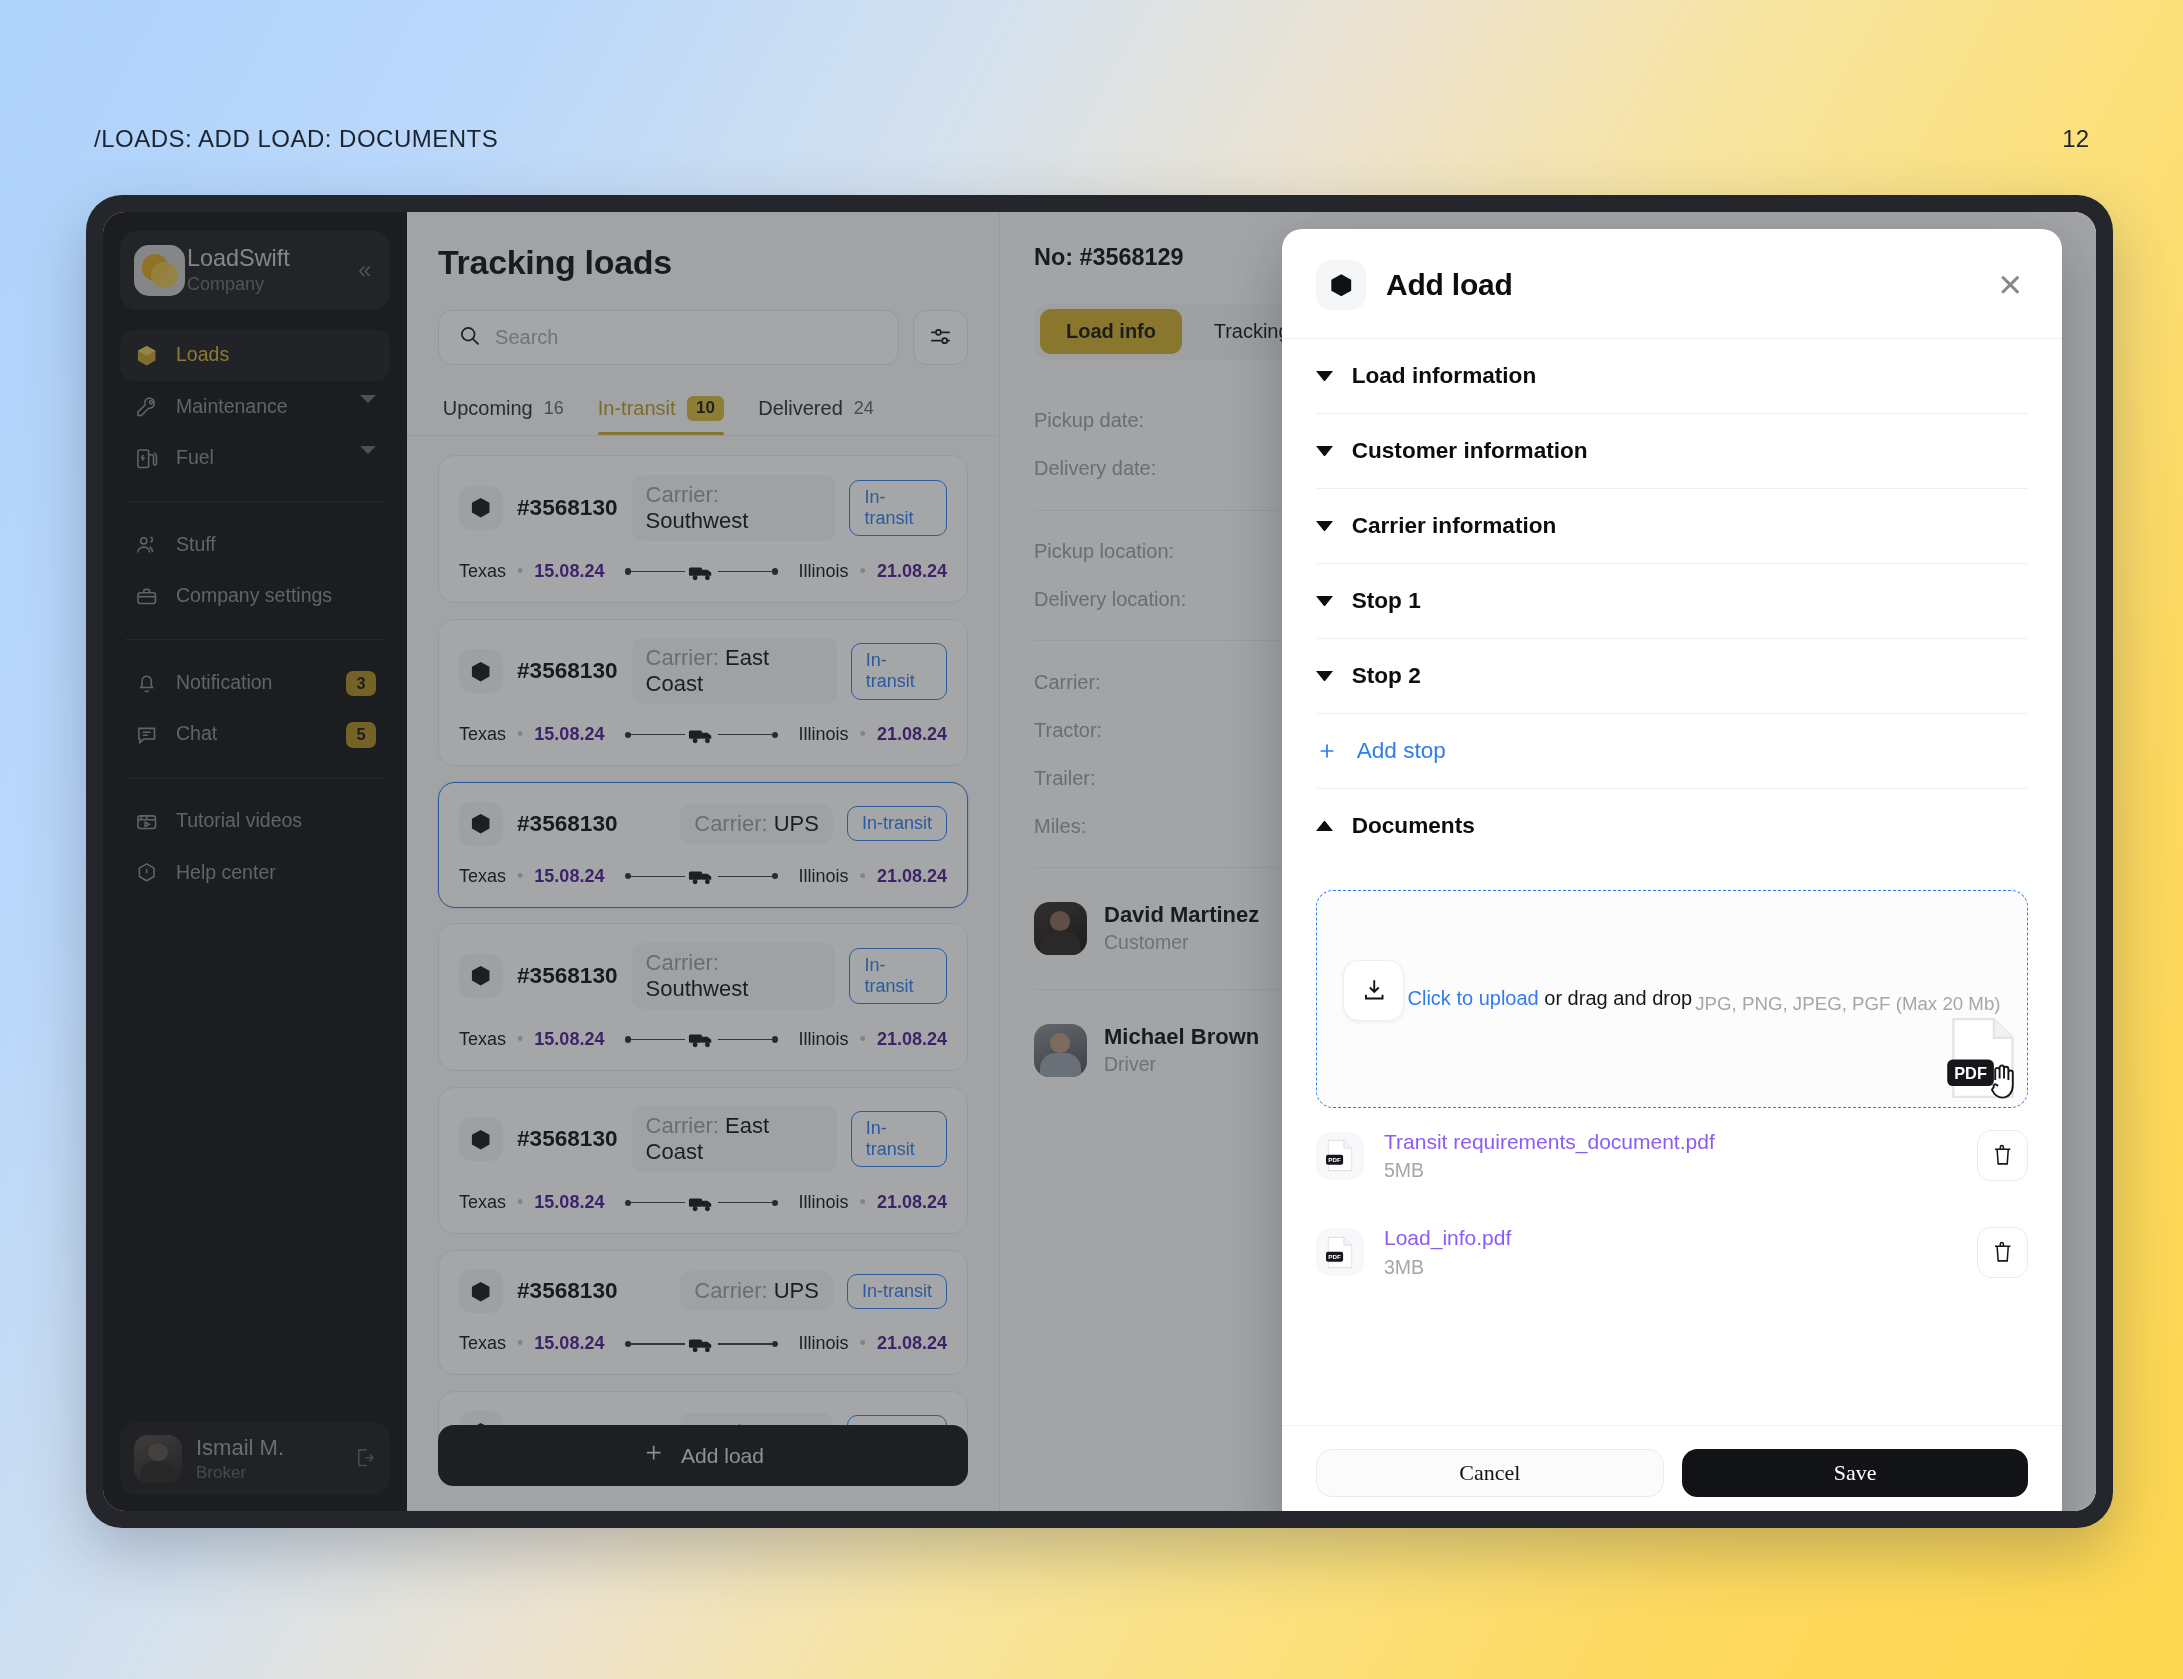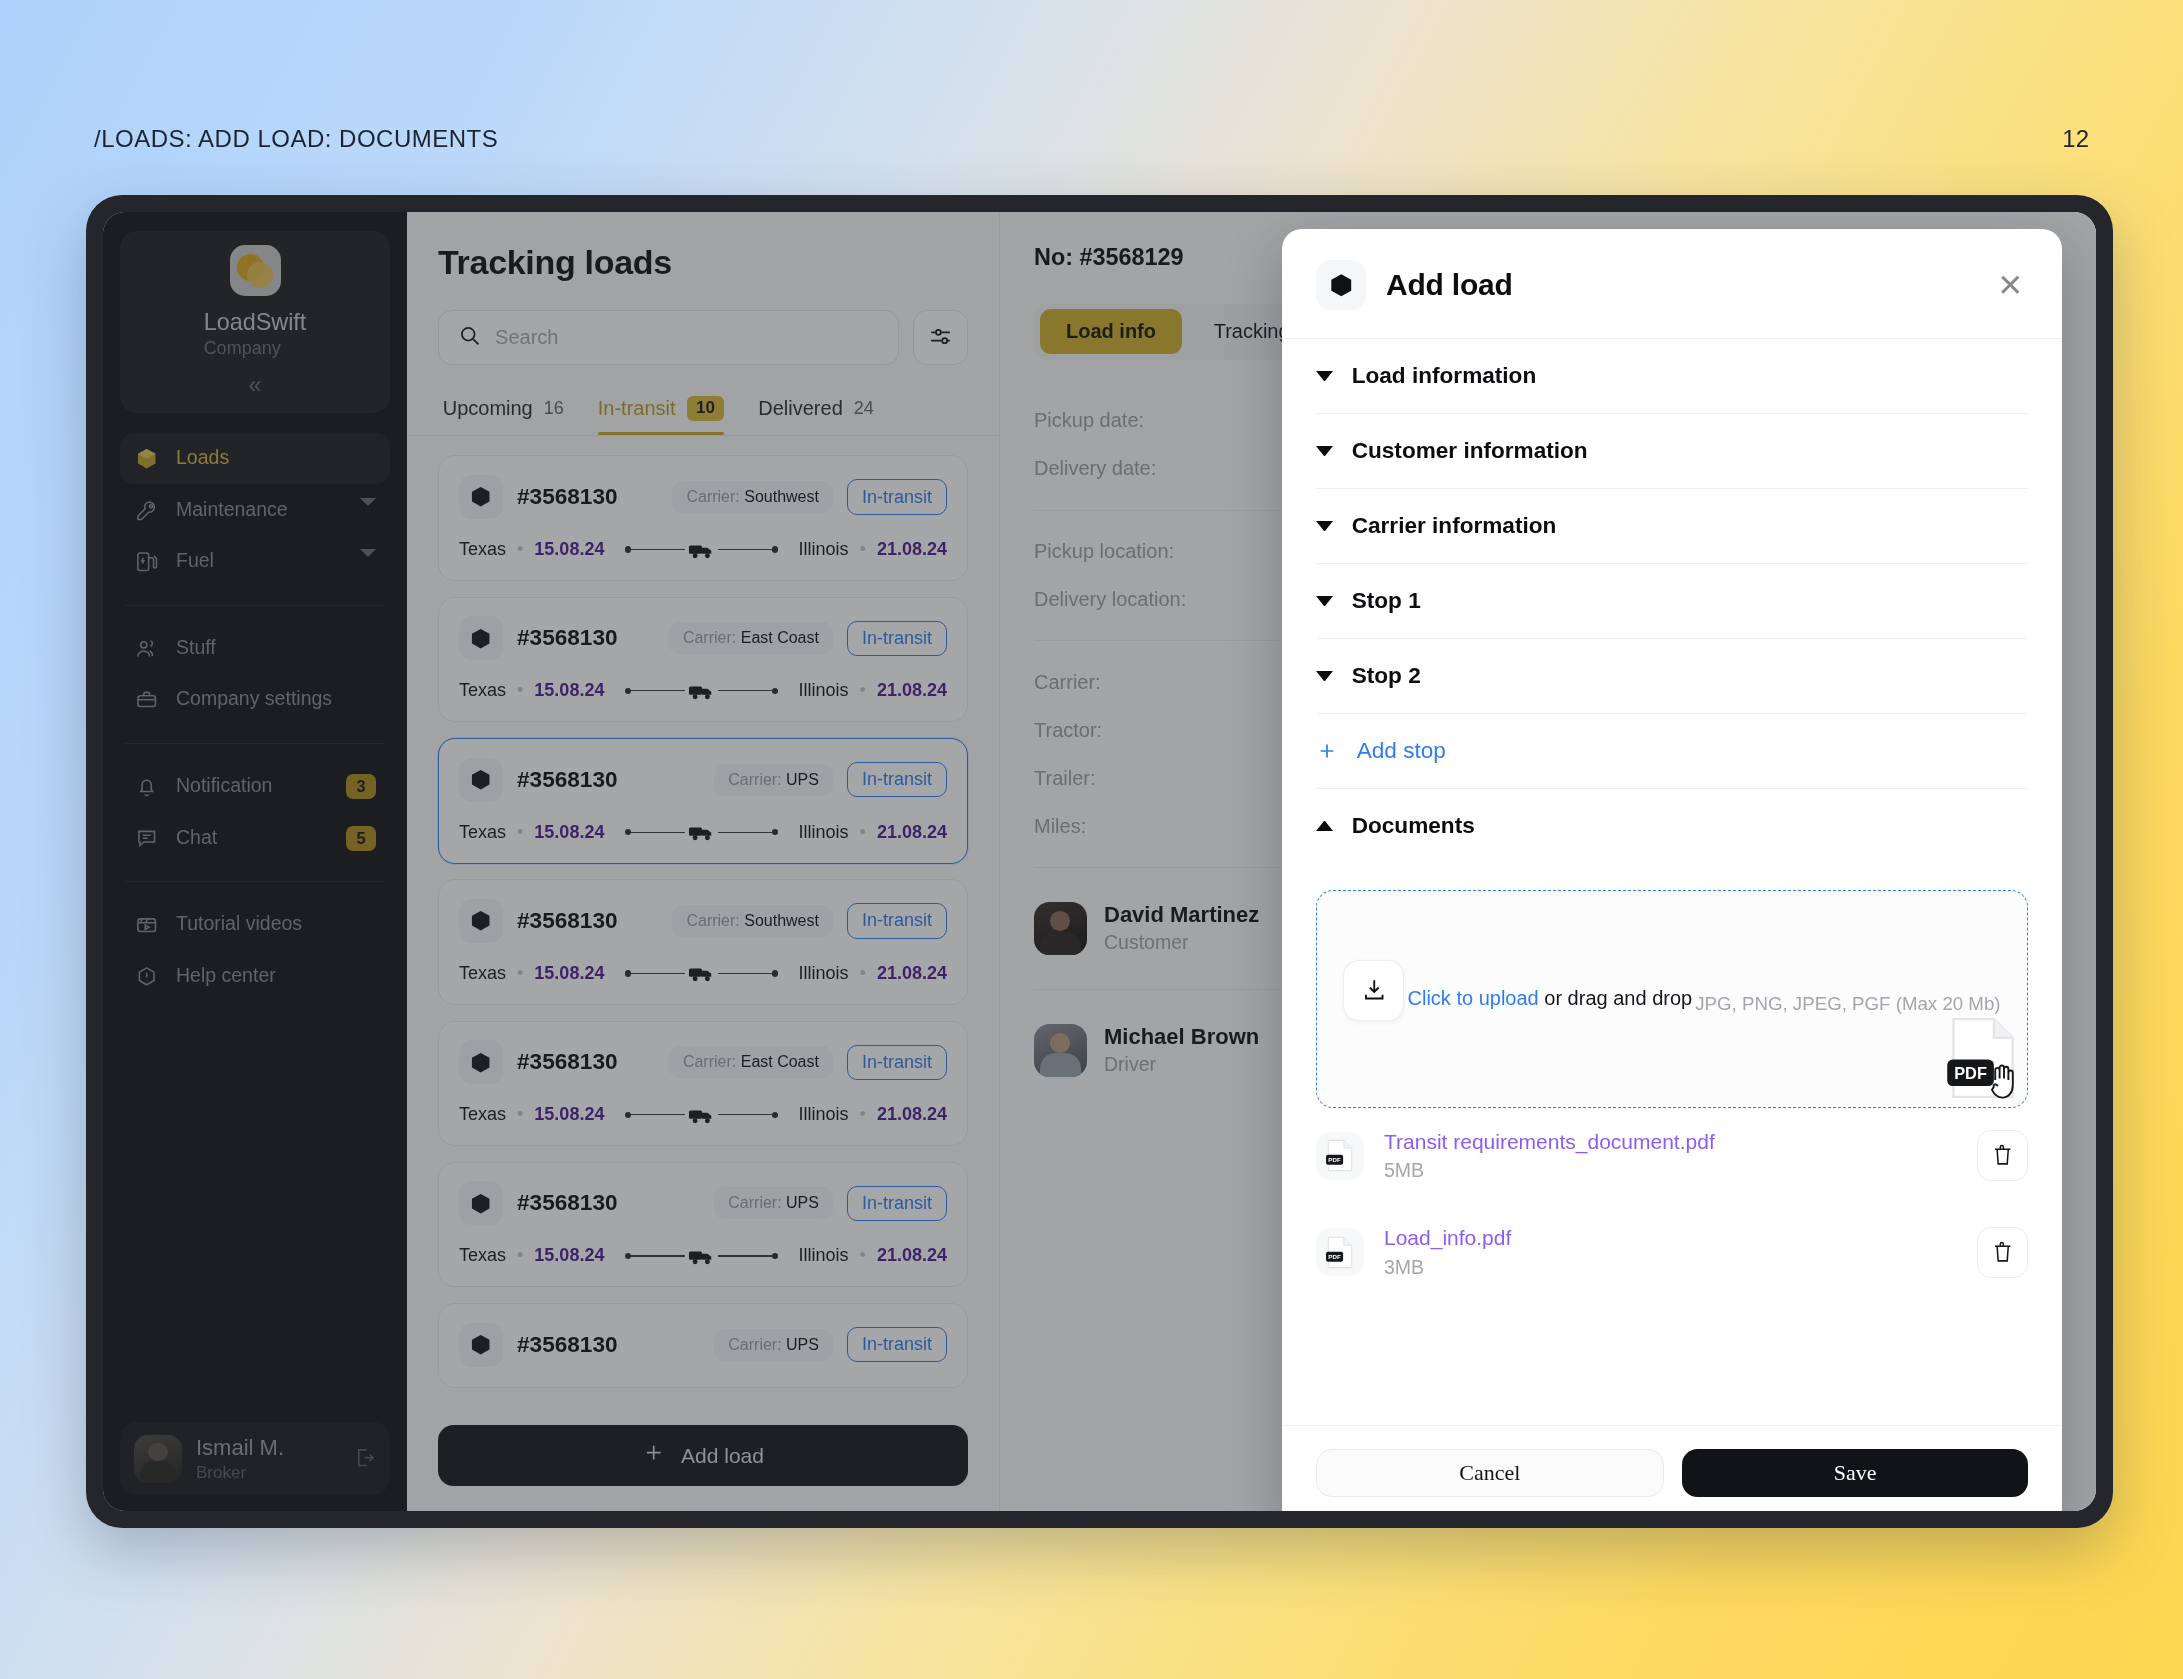--- a/index.html
+++ b/index.html
@@ -38,24 +38,23 @@
     display: flex;
   }
 
   
   .sidebar {
     width: 304px; flex: 0 0 304px; background: #141416;
     display: flex; flex-direction: column; padding: 18.7px 17px 15.6px;
     position: relative;
   }
   .brand {
-    display: flex; align-items: center; gap: 13px;
+    display: flex; align-items: center; gap: 2px;
     background: #1e1f22; border-radius: 17px; padding: 14px 14px;
     margin-bottom: 20px;
-    flex-direction: column;
   }
   .brand-logo {
     width: 51px; height: 51px; flex: 0 0 51px; border-radius: 15px;
     background: #c9c9c9; position: relative; overflow: hidden;
   }
   .brand-logo::before, .brand-logo::after {
     content: ""; position: absolute; border-radius: 50%;
   }
   .brand-logo::before { width: 26.5px; height: 26.5px; background: #d9a51a; left: 7.8px; top: 9.4px; }
   .brand-logo::after  { width: 26.5px; height: 26.5px; background: #e7bf4d; left: 17px; top: 17px; opacity: .92; }
@@ -140,21 +139,21 @@
   .load-card {
     border: 0.8px solid #eaebed; border-radius: 17px; padding: 18.7px 20px 20px;
     margin-bottom: 15.6px; background: #fff;
   }
   .load-card.selected { border: 1.6px solid #2f7ded; box-shadow: 0 0 0 0.8px rgba(47,125,237,.18); }
   .lc-top { display: flex; align-items: center; gap: 14px; }
   .lc-icon { width: 44px; height: 44px; flex: 0 0 44px; border-radius: 12.5px; background: #f4f5f6;
              display: flex; align-items: center; justify-content: center; }
   .lc-icon svg { width: 23.4px; height: 23.4px; }
   .lc-no { font-size: 22.6px; font-weight: 600; color: #0e0f12; flex: 1; }
-  .lc-carrier { background: #f6f7f8; border-radius: 10px; padding: 7px 14px; font-size: 16px; color: #131418; text-align: center; }
+  .lc-carrier { background: #f6f7f8; border-radius: 10px; padding: 7px 14px; font-size: 22px; color: #131418; }
   .lc-carrier .k { color: #9a9ca1; }
   .lc-status {
     border: 1.2px solid #2f7ded; color: #2f7ded; border-radius: 10px;
     padding: 6.2px 14px; font-size: 18px;
   }
   .lc-bot { display: flex; align-items: center; gap: 11px; margin-top: 20px; font-size: 18px; }
   .lc-place { color: #14161a; }
   .lc-date { color: #4c1d95; font-weight: bold; }
   .lc-dot { color: #c2c4c8; }
   .lc-route { flex: 1; display: flex; align-items: center; gap: 0; margin: 0 9.4px; }

